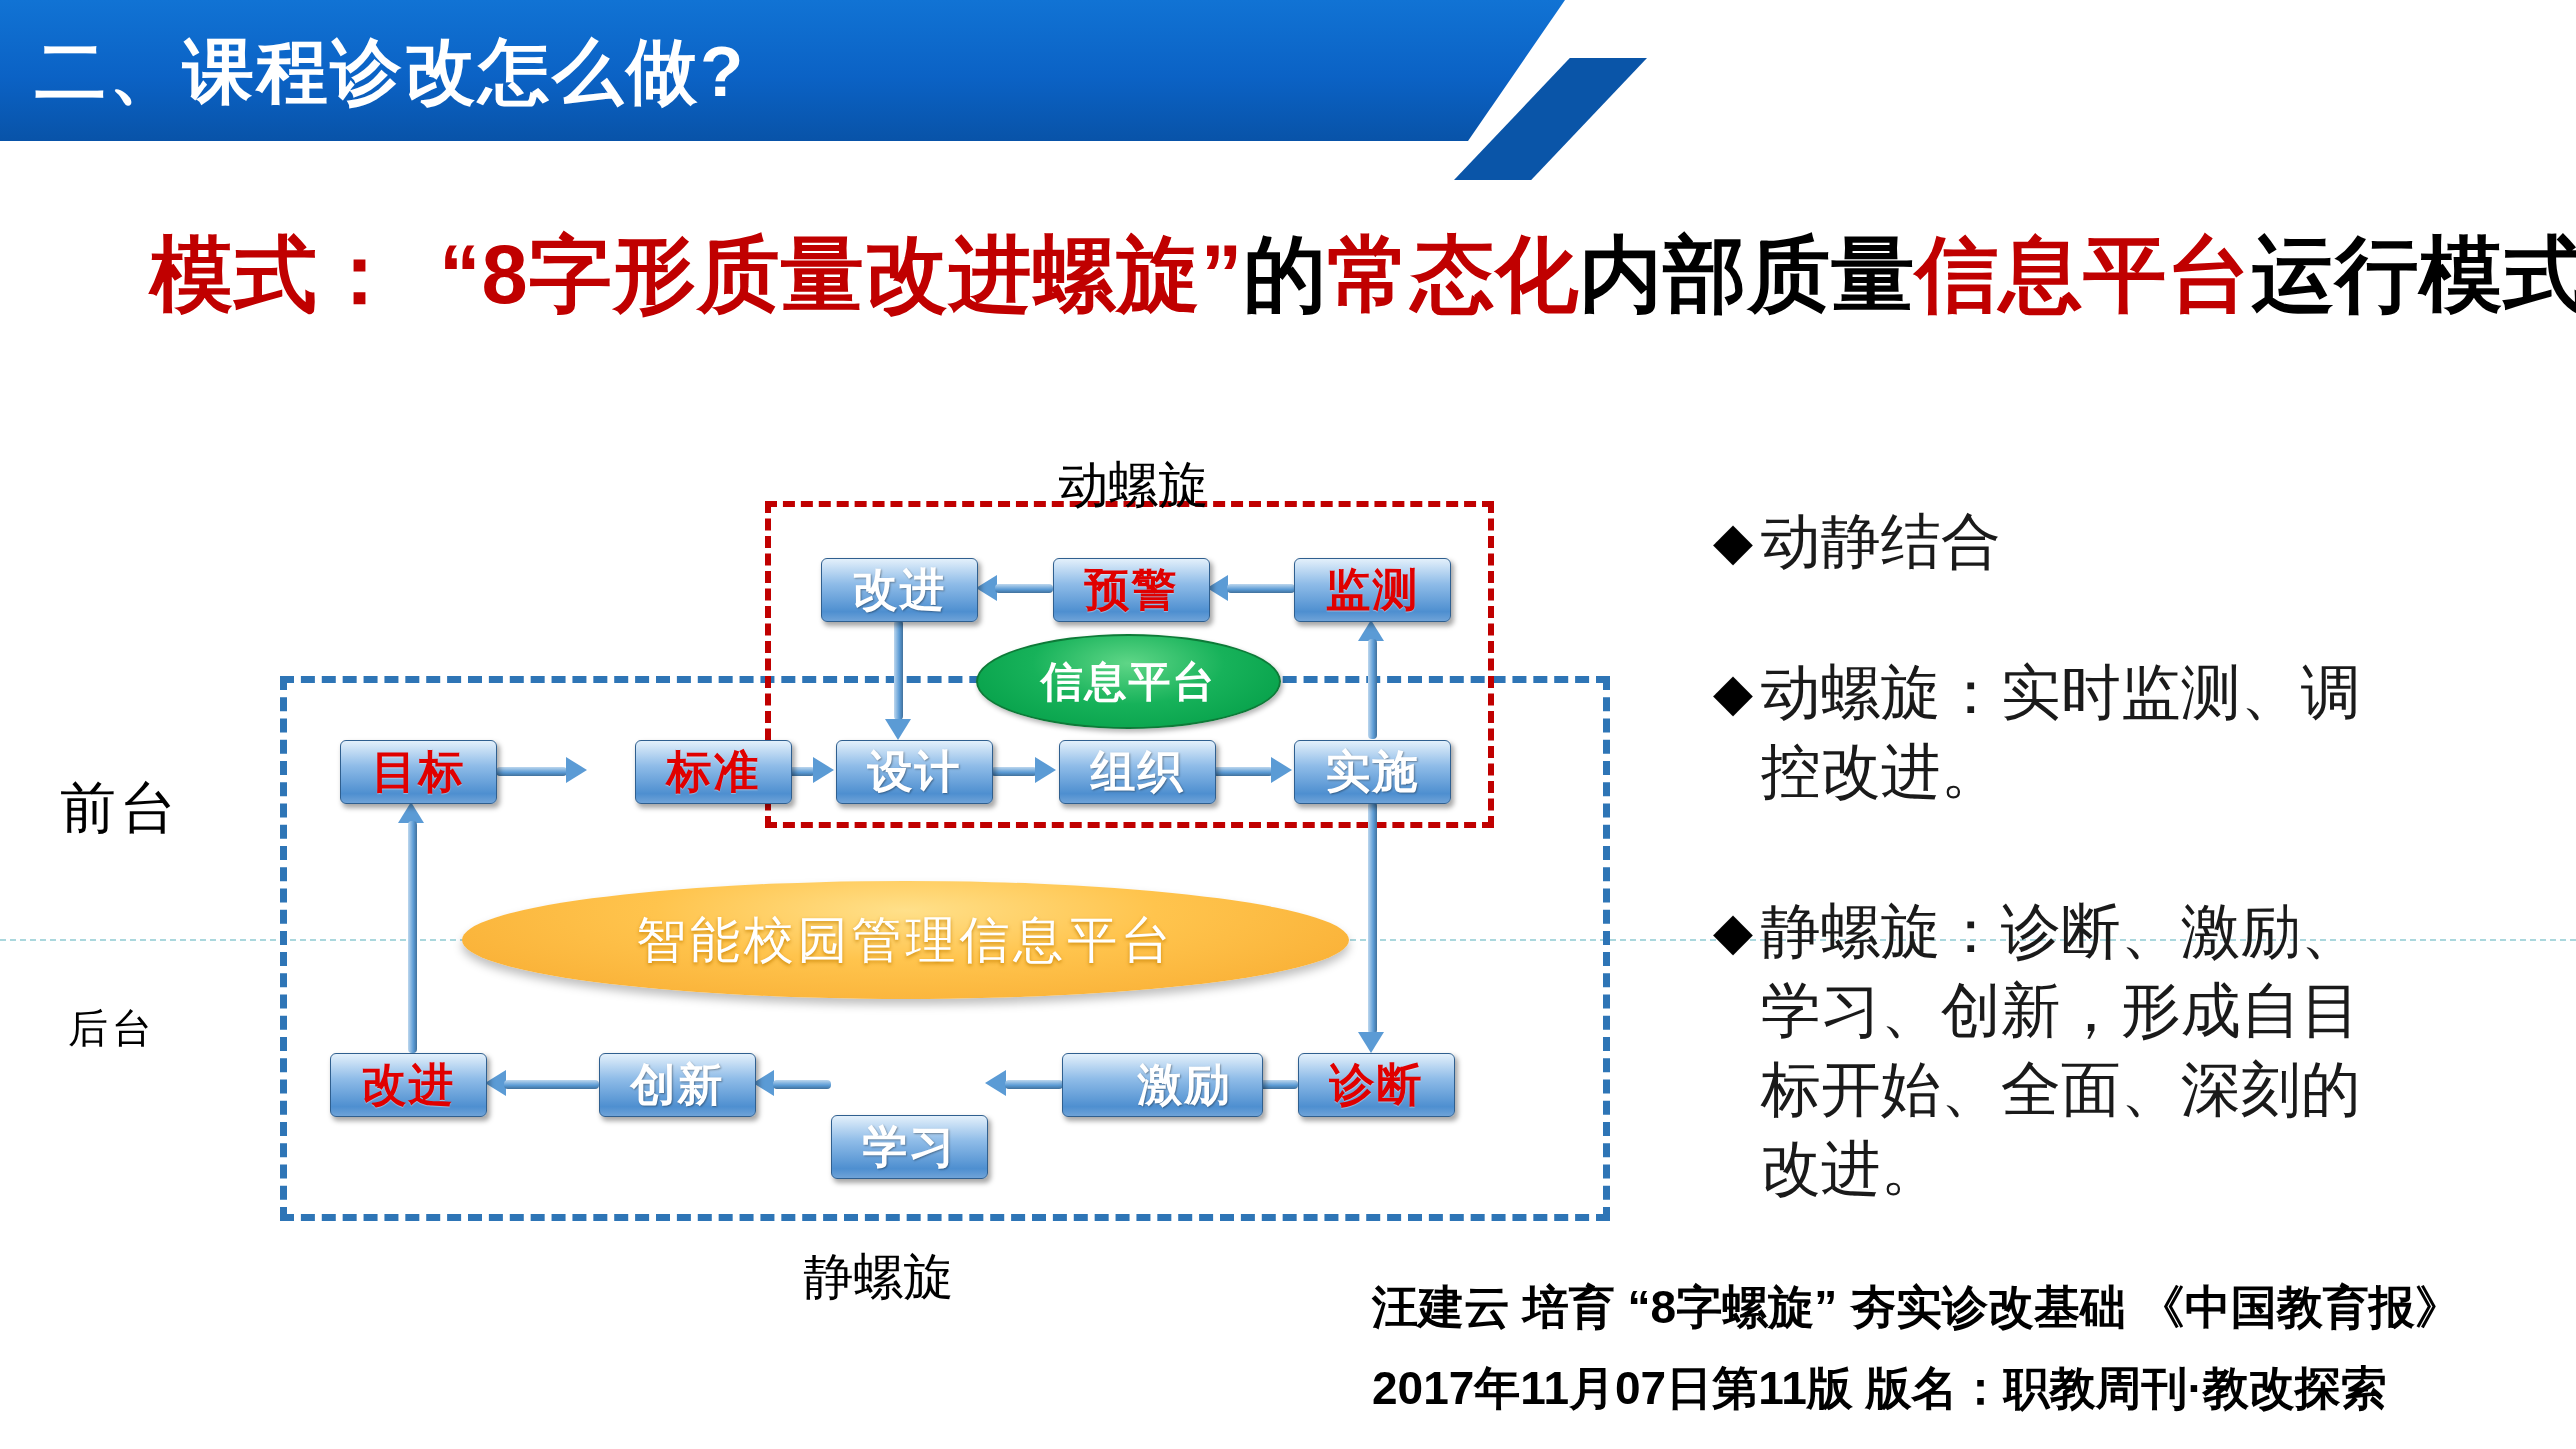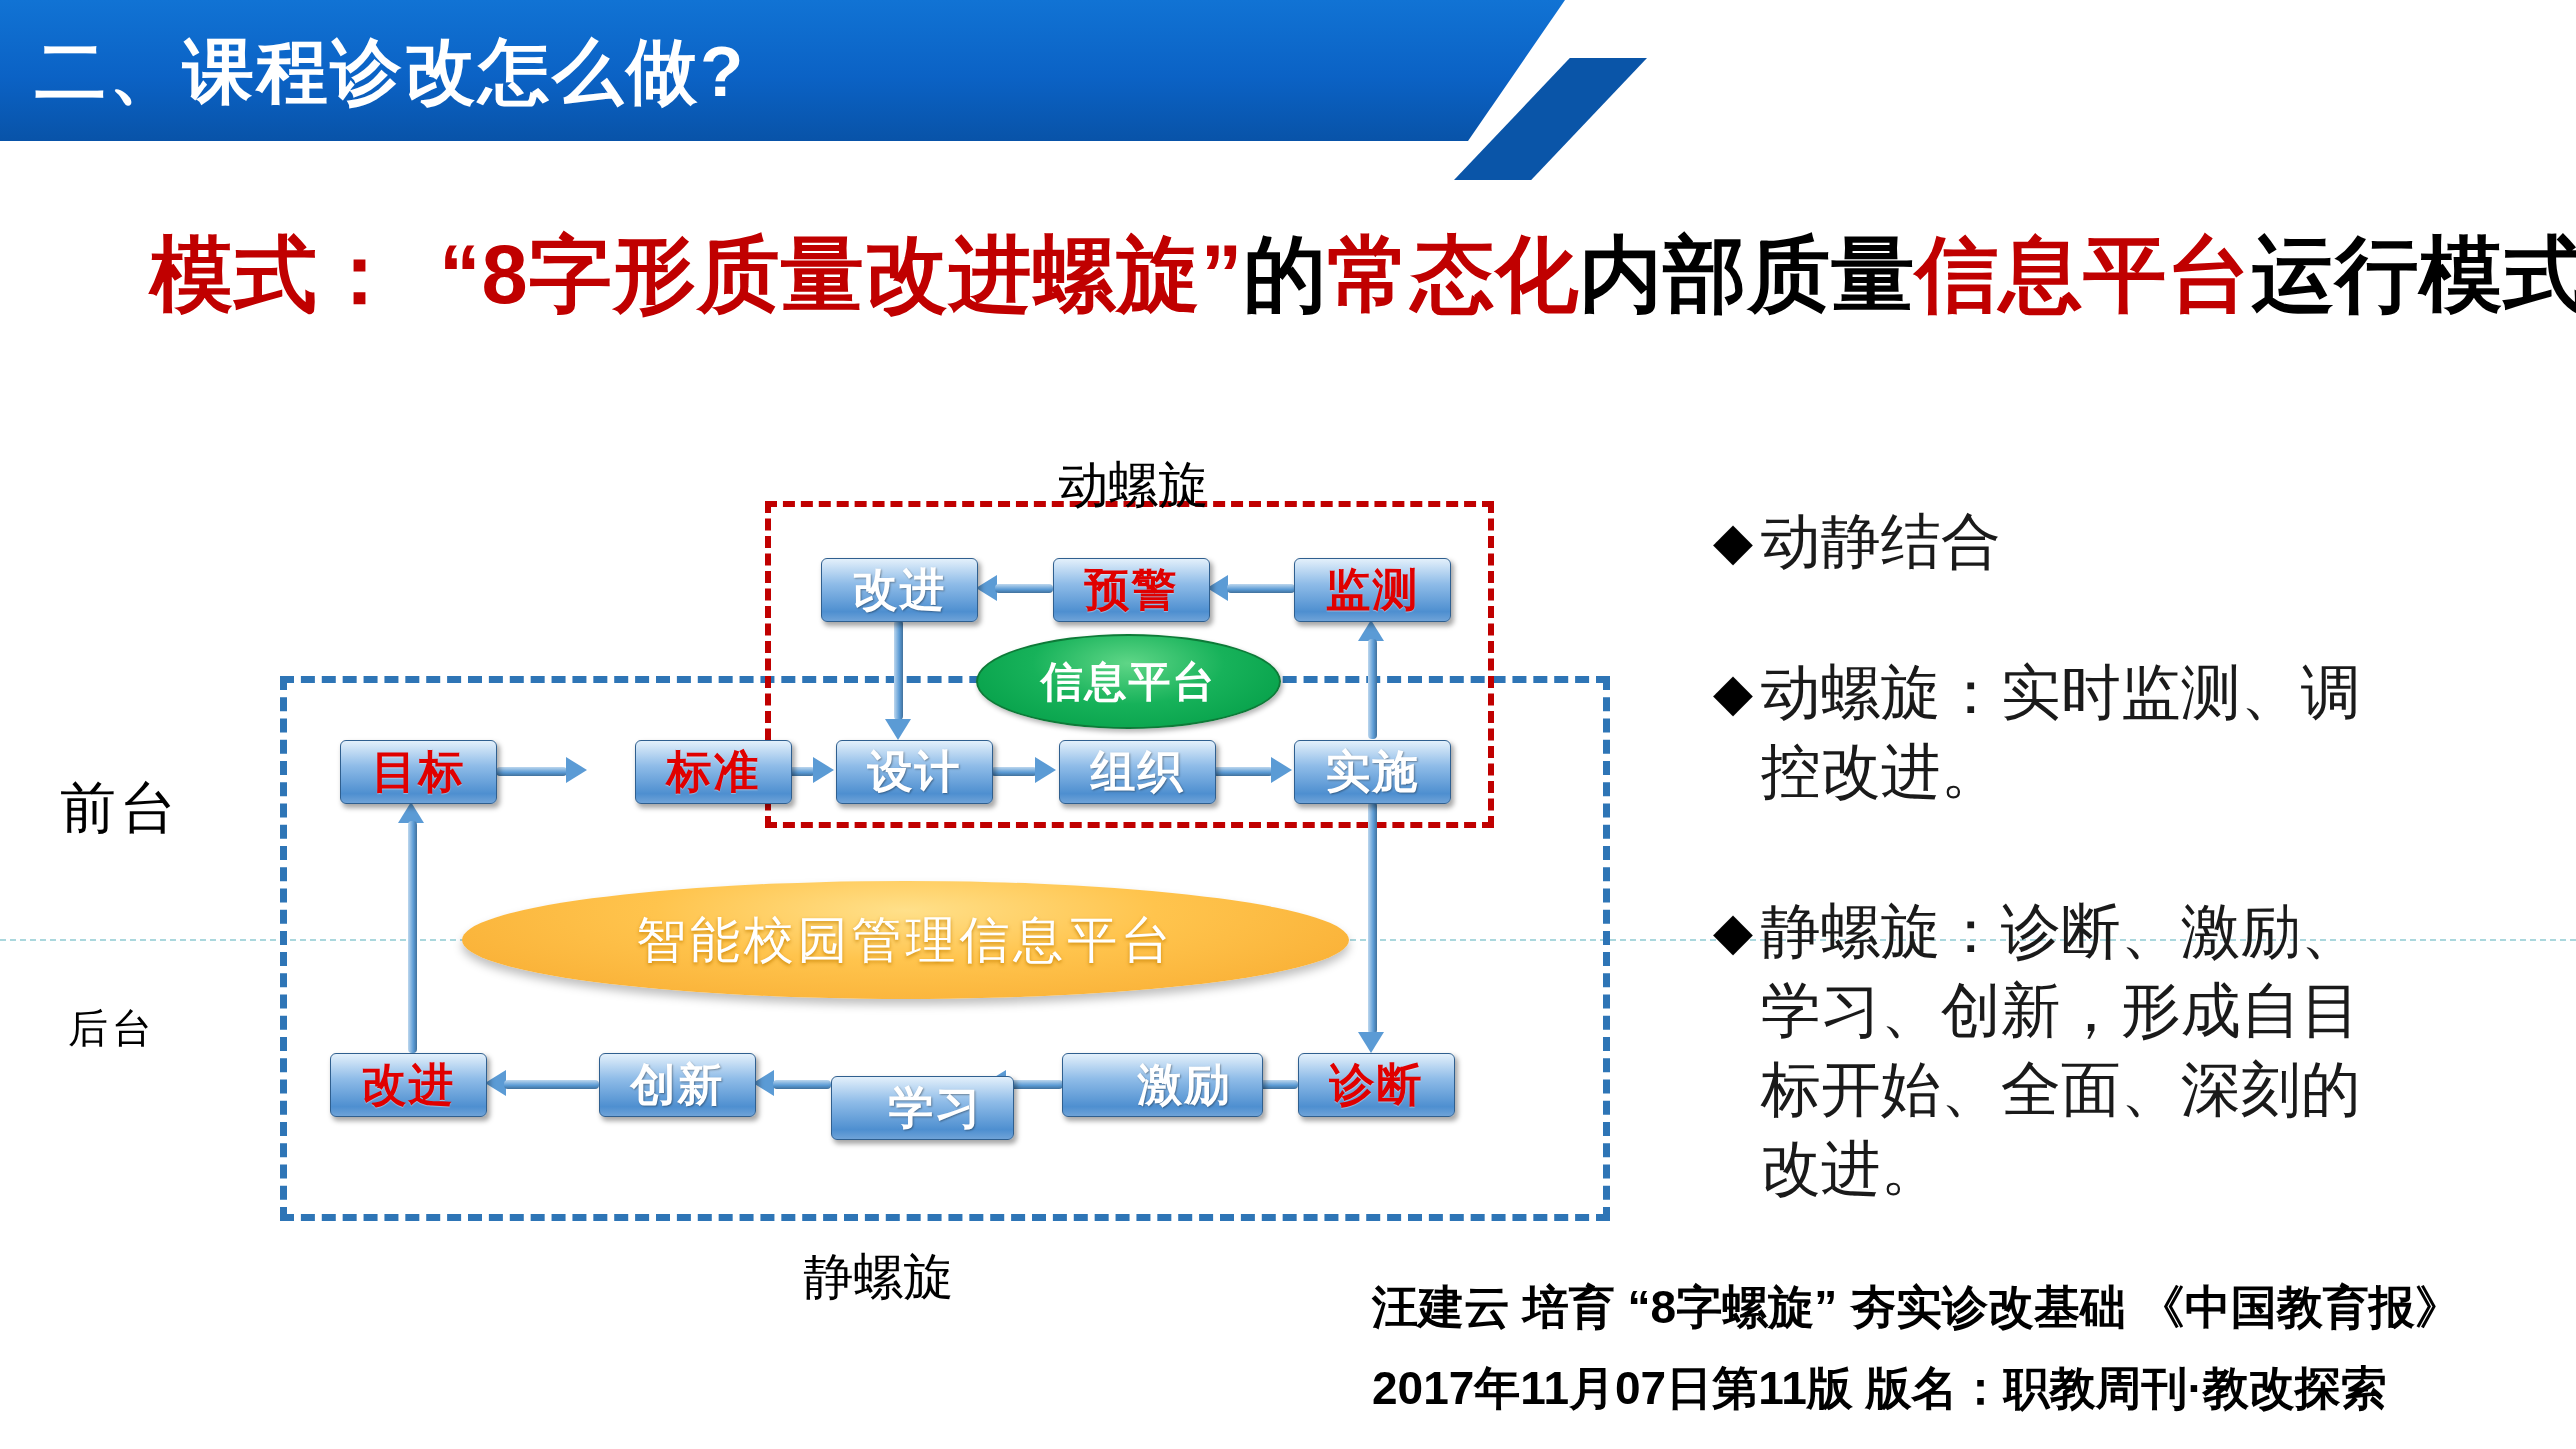--- a/index.html
+++ b/index.html
@@ -58,21 +58,21 @@
   .p-imp-t{left:821px;top:558px;}
   .p-warn{left:1053px;top:558px;}
   .p-mon{left:1294px;top:558px;}
   .p-goal{left:340px;top:740px;}
   .p-std{left:587px;top:740px;margin-left:48px;}
   .p-des{left:836px;top:740px;}
   .p-org{left:1059px;top:740px;}
   .p-impl{left:1294px;top:740px;}
   .p-imp-b{left:330px;top:1053px;}
   .p-inno{left:599px;top:1053px;}
-  .p-learn{left:831px;top:1076px;padding-left:26px;}
+  .p-learn{left:831px;top:1115px;}
   .p-moti{left:1062px;top:1053px;padding-left:44px;}
   .p-diag{left:1298px;top:1053px;text-align:center;}
   
   .info-ellipse{
     position:absolute;left:976px;top:634px;width:301px;height:91px;z-index:3;border-radius:50%;
     background:radial-gradient(ellipse at 50% 30%,#5FD687 0%,#17B25A 45%,#009A44 100%);
     border:2.9px solid #0E7A38;
     display:flex;align-items:center;justify-content:center;
     font-size:42px;font-weight:bold;color:#fff;letter-spacing:1.9px;
     box-shadow:1.9px 2.9px 5.8px rgba(0,0,0,.3);

